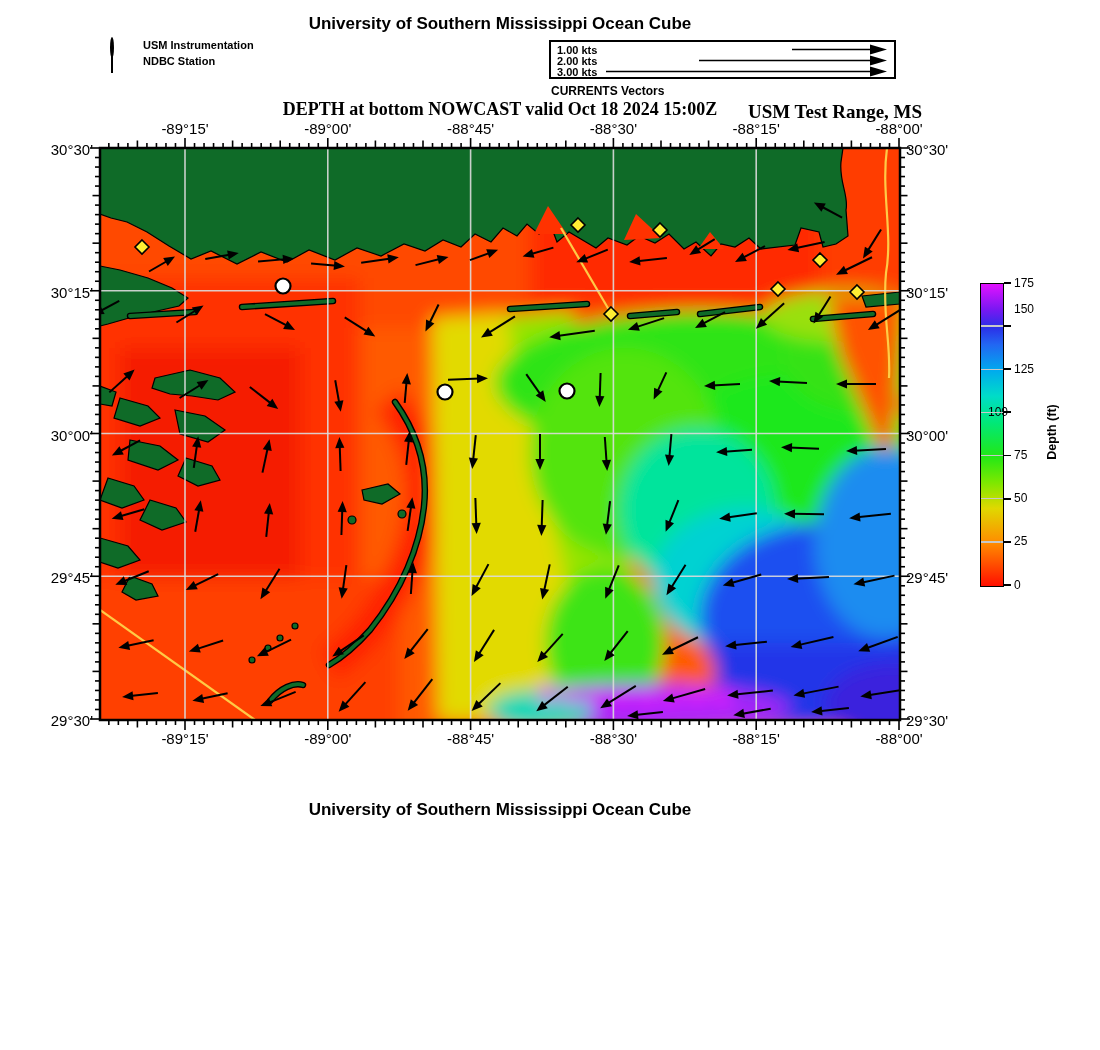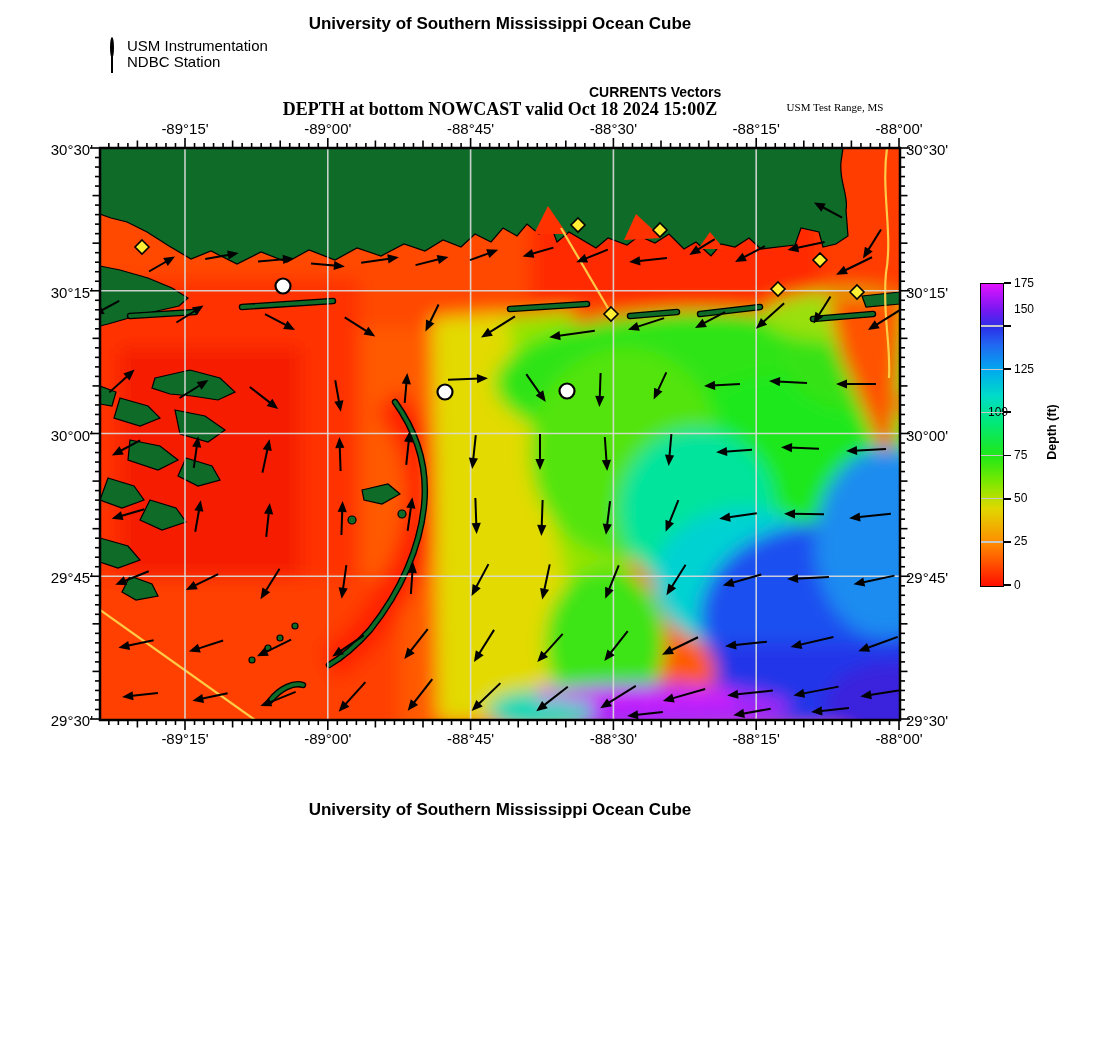--- a/index.html
+++ b/index.html
@@ -7,27 +7,27 @@
         font-family:"Liberation Sans",sans-serif;overflow:hidden;}
   .title{position:absolute;left:0;width:1000px;text-align:center;
          font-weight:bold;font-size:17px;color:#000;}
   .top-title{top:14px;}
   .bottom-title{top:800px;}
   .legend{position:absolute;left:110px;top:37px;}
   .legend-row{display:flex;align-items:center;height:16px;}
   .legend-marker{width:13px;height:13px;margin-right:4px;flex:0 0 auto;}
   .marker-circle{width:12px;height:12px;border:2px solid #000;border-radius:50%;background:#fff;box-sizing:border-box;}
   .marker-diamond{width:10px;height:10px;border:1.6px solid #000;background:#ffee33;transform:rotate(45deg);box-sizing:border-box;margin-left:1px;}
-  .legend-label{font-weight:normal;font-size:15px;}
+  .legend-label{font-weight:bold;font-size:11px;margin-left:16px;}
   .vector-key{position:absolute;left:549px;top:40px;width:343px;height:35px;border:2.5px solid #000;background:#fff;}
-  .currents-label{position:absolute;left:551px;top:84px;font-weight:bold;font-size:14px;margin-left:38px;}
+  .currents-label{position:absolute;left:551px;top:84px;font-weight:bold;font-size:12px;}
   .subtitle{position:absolute;left:0;top:99px;width:1000px;text-align:center;
             font-family:"Liberation Serif",serif;font-weight:bold;font-size:18px;}
   .range-label{position:absolute;left:745px;top:101px;width:180px;text-align:center;
-            font-family:"Liberation Serif",serif;font-weight:normal;font-size:11px;}
+            font-family:"Liberation Serif",serif;font-weight:bold;font-size:19px;}
   .axis-label{position:absolute;font-size:15px;color:#000;white-space:nowrap;}
   .x-label{width:90px;text-align:center;}
   .y-label-left{width:74px;text-align:right;}
   .y-label-right{width:74px;text-align:left;}
   .map-wrap{position:absolute;left:100px;top:148px;width:800px;height:572px;}
   .colorbar{position:absolute;left:980px;top:283px;width:22px;height:302px;border:1.8px solid #000;box-sizing:content-box;}
   .cb-tick{position:absolute;width:7px;height:1.8px;background:#000;}
   .cb-cross{position:absolute;width:22px;height:1.5px;background:#c8c8c8;}
   .cb-label{position:absolute;font-size:12px;}
   .cb-title{position:absolute;left:992px;top:425px;width:120px;text-align:center;
@@ -44,20 +44,33 @@
     <div class="legend-row">
       <span class="legend-marker"><span class="marker-circle"></span></span>
       <span class="legend-label">USM Instrumentation</span>
     </div>
     <div class="legend-row">
       <span class="legend-marker"><span class="marker-diamond"></span></span>
       <span class="legend-label">NDBC Station</span>
     </div>
   </div>
 
+  <div class="vector-key">
+    <svg id="key-svg" width="343" height="35">
+        <text x="6" y="12" font-size="11" font-weight="bold" font-family="Liberation Sans, sans-serif">1.00 kts</text>
+        <line x1="241" y1="7.5" x2="323" y2="7.5" stroke="#000" stroke-width="1.6"></line>
+        <polygon points="336,7.5 319,2.5 319,12.5" fill="#000"></polygon>
+        <text x="6" y="23" font-size="11" font-weight="bold" font-family="Liberation Sans, sans-serif">2.00 kts</text>
+        <line x1="148" y1="18.5" x2="323" y2="18.5" stroke="#000" stroke-width="1.6"></line>
+        <polygon points="336,18.5 319,13.5 319,23.5" fill="#000"></polygon>
+        <text x="6" y="34" font-size="11" font-weight="bold" font-family="Liberation Sans, sans-serif">3.00 kts</text>
+        <line x1="55" y1="29.5" x2="323" y2="29.5" stroke="#000" stroke-width="1.6"></line>
+        <polygon points="336,29.5 319,24.5 319,34.5" fill="#000"></polygon>
+      </svg>
+  </div>
   <div class="currents-label">CURRENTS Vectors</div>
 
   <div class="subtitle">DEPTH at bottom NOWCAST valid Oct 18 2024 15:00Z</div>
   <div class="range-label">USM Test Range, MS</div>
 
   <div class="map-wrap">
     <svg id="map-svg" width="800" height="572" viewBox="0 0 572" style="overflow:visible">
       <defs>
         <filter id="depthblur" x="-10%" y="-10%" width="120%" height="120%">
             <feGaussianBlur stdDeviation="9"></feGaussianBlur>

